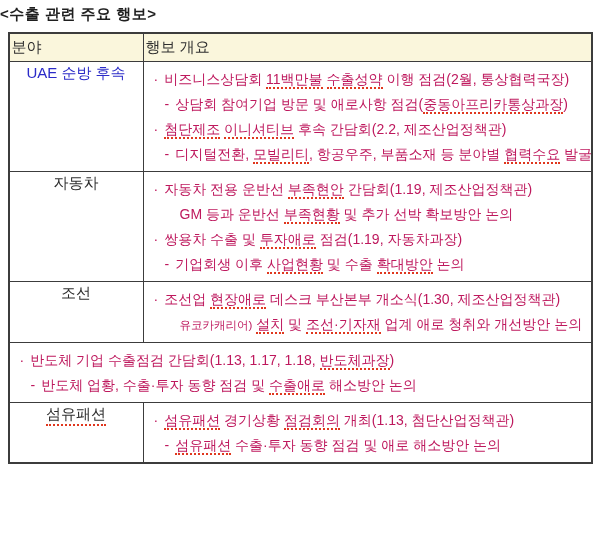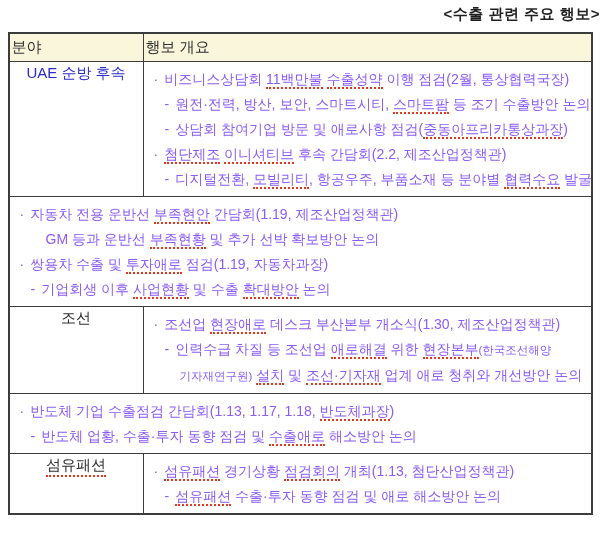--- a/index.html
+++ b/index.html
@@ -2,42 +2,42 @@
 <html><head>
 <meta charset="utf-8">
 <style>
   html,body{margin:0;padding:0;background:#fff;}
   .page{
     width:600px;height:539px;box-sizing:border-box;
     font-family:"Liberation Sans","DejaVu Sans",sans-serif;
     background:#fff;overflow:hidden;
   }
   .title{
-    text-align:right;font-size:15px;font-weight:bold;color:#1f1f1f;
+    text-align:left;font-size:15px;font-weight:bold;color:#1f1f1f;
     padding-top:5px;letter-spacing:0.5px;
   }
   .table{
     margin:8px auto 0 auto;width:585px;
     border:2px solid #3c3c3c;box-sizing:border-box;
   }
   .hrow,.trow{display:grid;grid-template-columns:134px 1fr;}
   .hcell{
     background:#faf6dc;text-align:left;font-size:15px;color:#2e2e2e;
     padding:4px 2px;box-sizing:border-box;
   }
   .hcell.col1{border-right:1px solid #3c3c3c;}
   .trow{border-top:1px solid #3c3c3c;}
   .fcell{
     border-right:1px solid #3c3c3c;display:flex;align-items:flex-start;
     justify-content:center;font-size:15px;color:#2e2e2e;
     text-align:center;box-sizing:border-box;padding:2px;
   }
   .ccell{
     padding:5px 4px 4px 6px;box-sizing:border-box;
-    font-size:14px;color:#8b5cf6;
+    font-size:14px;color:#be185d;
   }
   .line{line-height:25px;white-space:nowrap;}
   .line.lv1{padding-left:4px;}
   .line.lv2{padding-left:15px;}
   .line.cont{padding-left:30px;}
   .line.gap{}
   .bullet{margin-right:6px;}
   .sq{border-bottom:2px dotted #e0371e;padding-bottom:0px;}
   .sup{font-size:9px;vertical-align:4px;letter-spacing:0;}
   .small{font-size:11.5px;}
@@ -52,42 +52,43 @@
       <div class="hcell col1">분야</div>
       <div class="hcell col2">행보 개요</div>
     </div>
     <div id="rows">
         <div class="trow">
           <div class="fcell">
             <span style="color: rgb(43, 43, 200);">UAE 순방 후속</span>
           </div>
           <div class="ccell">
             <div class="line lv1"><span class="bullet">·</span><span>비즈니스상담회 </span><span class="sq">11백만불</span><span> </span><span class="sq">수출성약</span><span> 이행 점검(2월, 통상협력국장)</span></div>
-            <div class="line lv2"><span class="bullet">-</span><span>원전·전력, 방산, 보안, 스마트시티, </span><span class="sq">스마트팜</span><span> 등 조기 수출방안 논의</span></div>
             <div class="line lv2"><span class="bullet">-</span><span>상담회 참여기업 방문 및 애로사항 점검(</span><span class="sq">중동아프리카통상과장</span><span>)</span></div>
             <div class="line lv1 gap"><span class="bullet">·</span><span class="sq">첨단제조</span><span> </span><span class="sq">이니셔티브</span><span> 후속 간담회(2.2, 제조산업정책관)</span></div>
             <div class="line lv2"><span class="bullet">-</span><span>디지털전환, </span><span class="sq">모빌리티</span><span>, 항공우주, 부품소재 등 분야별 </span><span class="sq">협력수요</span><span> 발굴</span></div>
           </div>
         </div>
         <div class="trow">
+          <div class="fcell">
+            <span style="color: rgb(46, 46, 46);">자동차</span>
+          </div>
           <div class="ccell">
             <div class="line lv1"><span class="bullet">·</span><span>자동차 전용 운반선 </span><span class="sq">부족현안</span><span> 간담회(1.19, 제조산업정책관)</span></div>
             <div class="line cont"><span>GM 등과 운반선 </span><span class="sq">부족현황</span><span> 및 추가 선박 확보방안 논의</span></div>
             <div class="line lv1 gap"><span class="bullet">·</span><span>쌍용차 수출 및 </span><span class="sq">투자애로</span><span> 점검(1.19, 자동차과장)</span></div>
             <div class="line lv2"><span class="bullet">-</span><span>기업회생 이후 </span><span class="sq">사업현황</span><span> 및 수출 </span><span class="sq">확대방안</span><span> 논의</span></div>
           </div>
         </div>
         <div class="trow">
           <div class="fcell">
             <span style="color: rgb(46, 46, 46);">조선</span>
           </div>
           <div class="ccell">
             <div class="line lv1"><span class="bullet">·</span><span>조선업 </span><span class="sq">현장애로</span><span> 데스크 부산본부 개소식(1.30, 제조산업정책관)</span></div>
-            <div class="line lv2"><span class="bullet">-</span><span>인력수급 차질 등 조선업 </span><span class="sq">애로해결</span><span> 위한 </span><span class="sq">현장본부</span><span class="small">(한국조선해양</span></div>
-            <div class="line cont"><span class="small">기자재연구원)</span><span> </span><span class="sq">설치</span><span> 및 </span><span class="sq">조선·기자재</span><span> 업계 애로 청취와 개선방안 논의</span></div>
+            <div class="line cont"><span class="small">유코카캐리어)</span><span> </span><span class="sq">설치</span><span> 및 </span><span class="sq">조선·기자재</span><span> 업계 애로 청취와 개선방안 논의</span></div>
           </div>
         </div>
         <div class="trow">
           <div class="ccell">
             <div class="line lv1"><span class="bullet">·</span><span>반도체 기업 수출점검 간담회(1.13, 1.17, 1.18, </span><span class="sq">반도체과장</span><span>)</span></div>
             <div class="line lv2"><span class="bullet">-</span><span>반도체 업황, 수출·투자 동향 점검 및 </span><span class="sq">수출애로</span><span> 해소방안 논의</span></div>
           </div>
         </div>
         <div class="trow">
           <div class="fcell">

